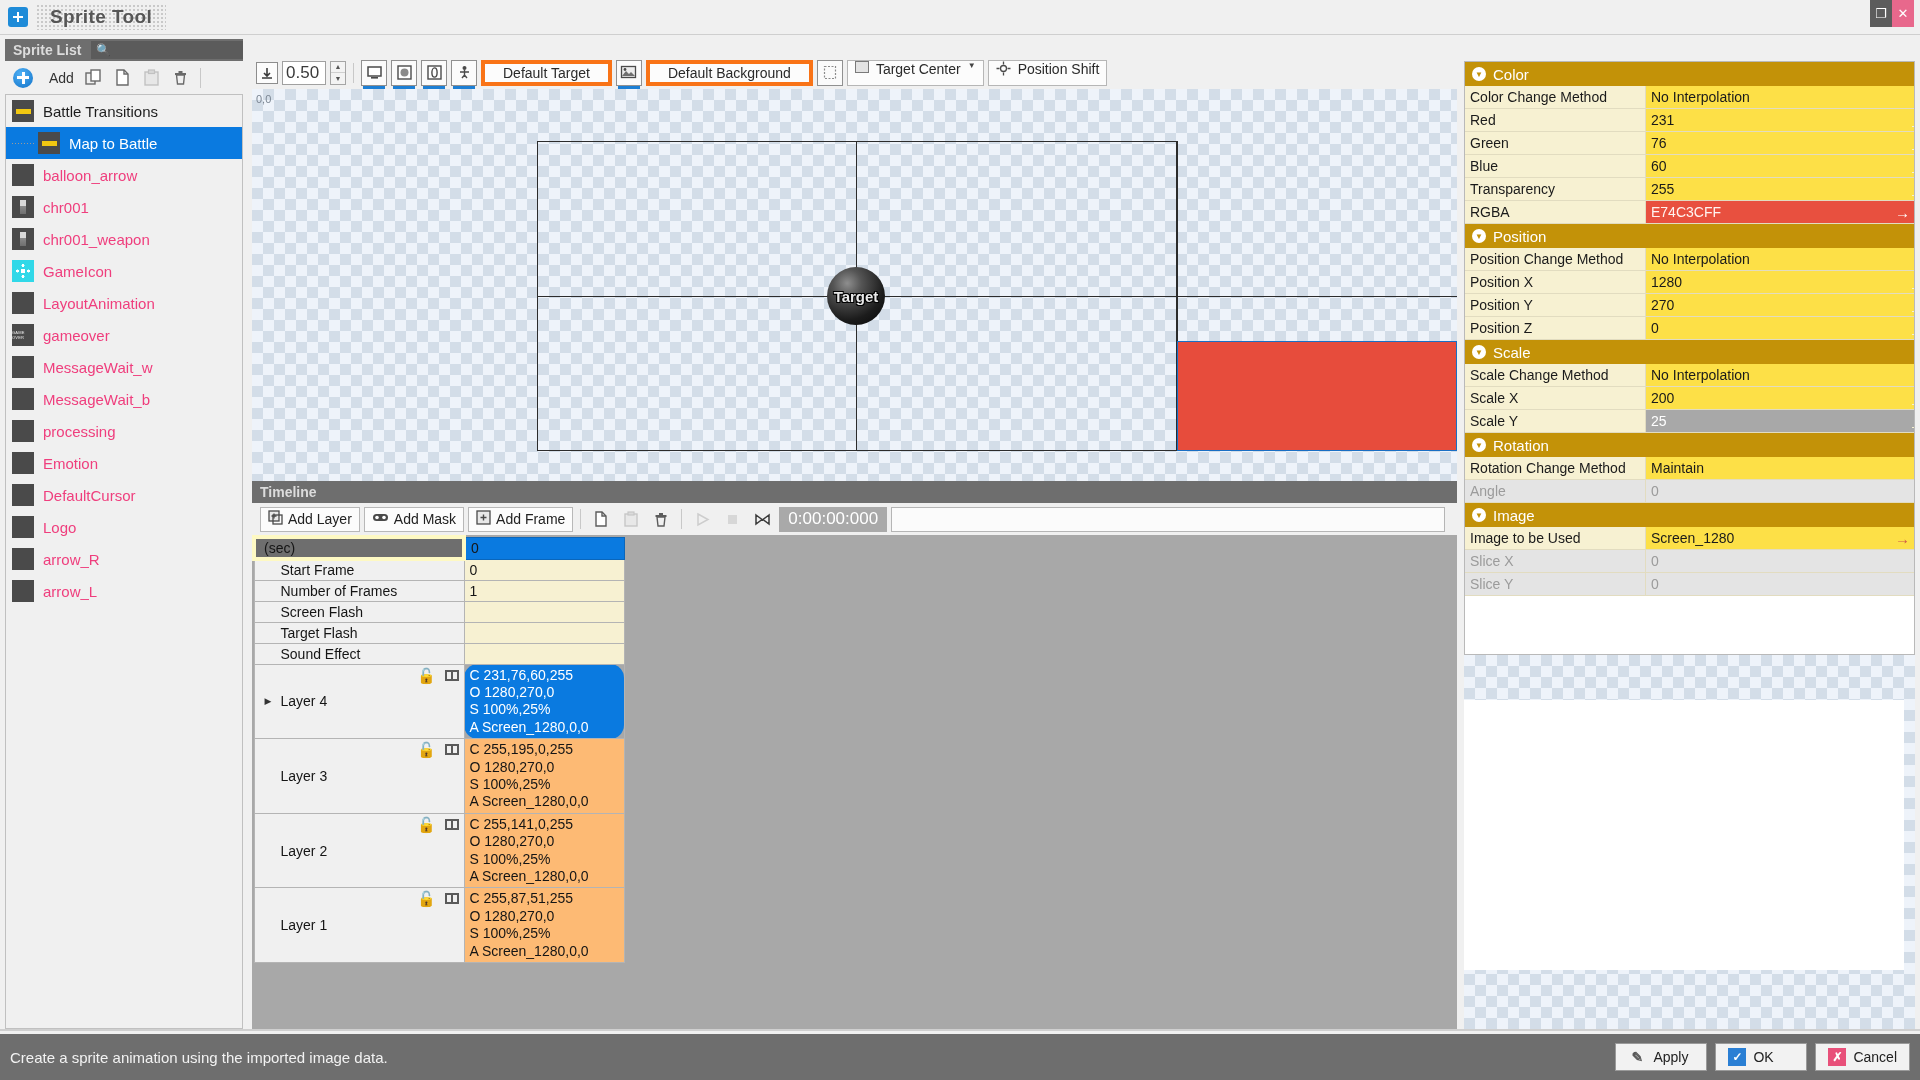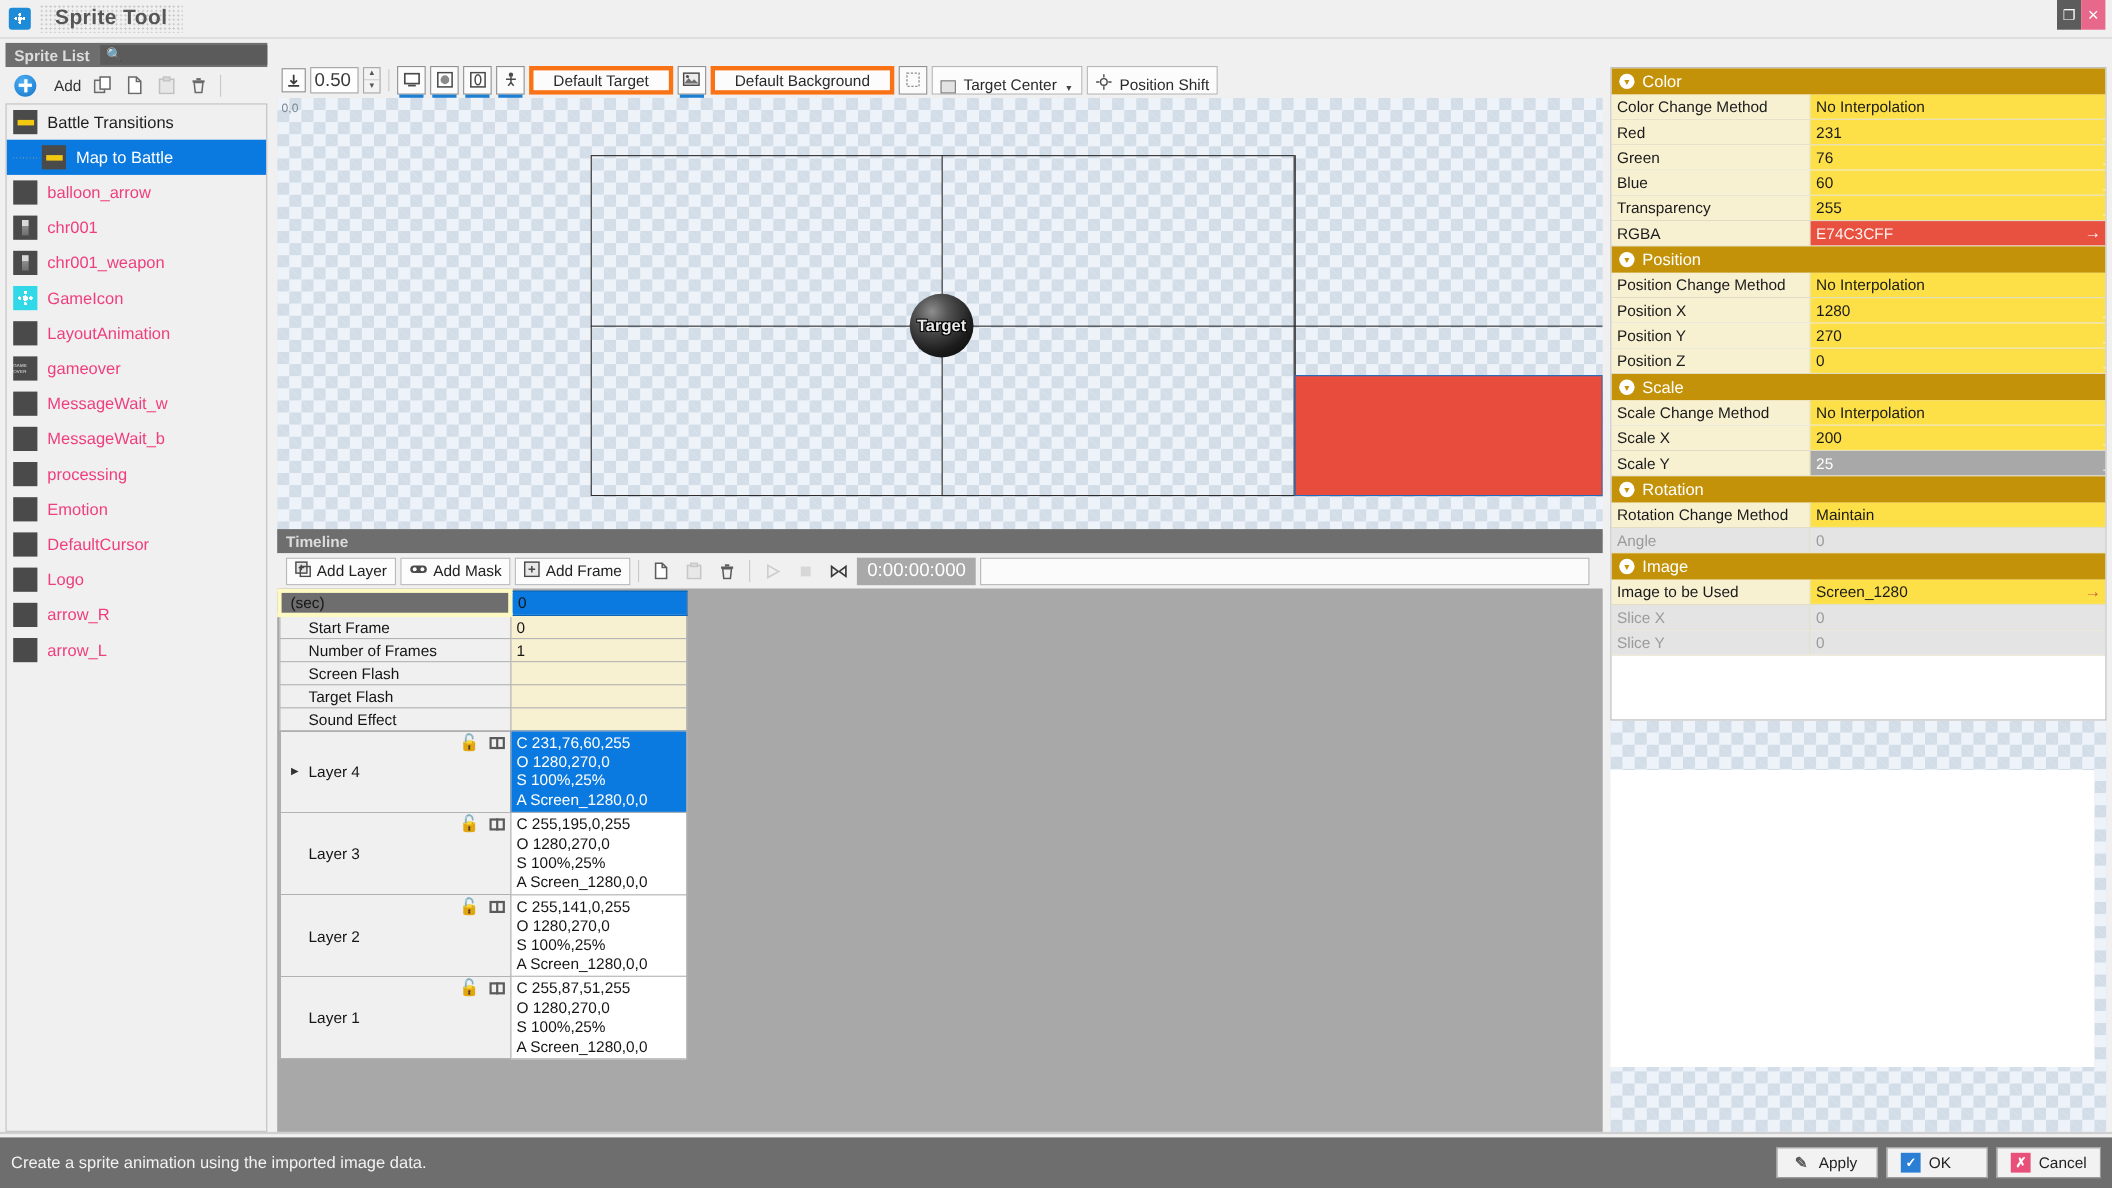--- a/index.html
+++ b/index.html
@@ -149,21 +149,21 @@
     content: ""; position: absolute; left: 1px; right: 1px; bottom: -4px; height: 3px;
     background: #1d7fd4;
   }
   .tb-wide {
     height: 26px; border: 4px solid #f97316; background: #fcfcfc; cursor: pointer;
     display: flex; align-items: center; justify-content: center;
     font-size: 14px; color: #2a2a2a; padding: 0 18px; flex: none;
   }
   .tb-dropdown {
     height: 26px; border: 1px solid #b6b6b6; background: #fcfcfc; cursor: pointer;
-    display: flex; align-items: flex-end; gap: 7px; padding: 0 7px; font-size: 14px;
+    display: flex; align-items: flex-start; gap: 7px; padding: 0 7px; font-size: 14px;
     color: #2a2a2a; flex: none;
   }
   .mini-rect { width: 14px; height: 12px; border: 1px solid #7a7a7a; background: #e3e3e3; }
   .caret { font-size: 8px; color: #444; }
 
   #canvas {
     position: relative; width: 1205px; height: 403px; overflow: hidden;
     background-color: #eef3fa;
     background-image:
       linear-gradient(45deg, #d3dde8 25%, transparent 25%, transparent 75%, #d3dde8 75%),
@@ -248,24 +248,24 @@
   }
   .layer-icons {
     position: absolute; right: 5px; top: 3px; display: flex; gap: 8px; align-items: center;
   }
   .lock-ico { font-size: 15px; color: #d9a60b; line-height: 1; }
   .link-ico {
     width: 14px; height: 11px; border: 2px solid #5a5a5a; position: relative;
   }
   .link-ico::after { content:""; position:absolute; left:4px; top:-2px; width:2px; height:11px; background:#5a5a5a; }
   .layer-value-cell {
-    background: #ffffff; border: 1px solid #b4b4b4; height: 72px;
+    background: #fdba74; border: 1px solid #b4b4b4; height: 72px;
     padding: 2px 0 2px 5px; line-height: 17.4px; vertical-align: top;
   }
-  .layer-value-cell.selected { background: #0a7ae0; color: #fff; }
+  .layer-value-cell.selected { background: #0a7ae0; color: #fff; border-radius: 14px; }
 
   
   #props {
     position: absolute; left: 1464px; top: 61px; width: 451px; height: 594px;
     border: 1px solid #b9b9b9; background: #fff; overflow: hidden;
   }
   .prop-group {
     height: 24px; background: #c39208; color: #fff; font-size: 15px;
     display: flex; align-items: center; gap: 7px; padding-left: 7px;
   }

